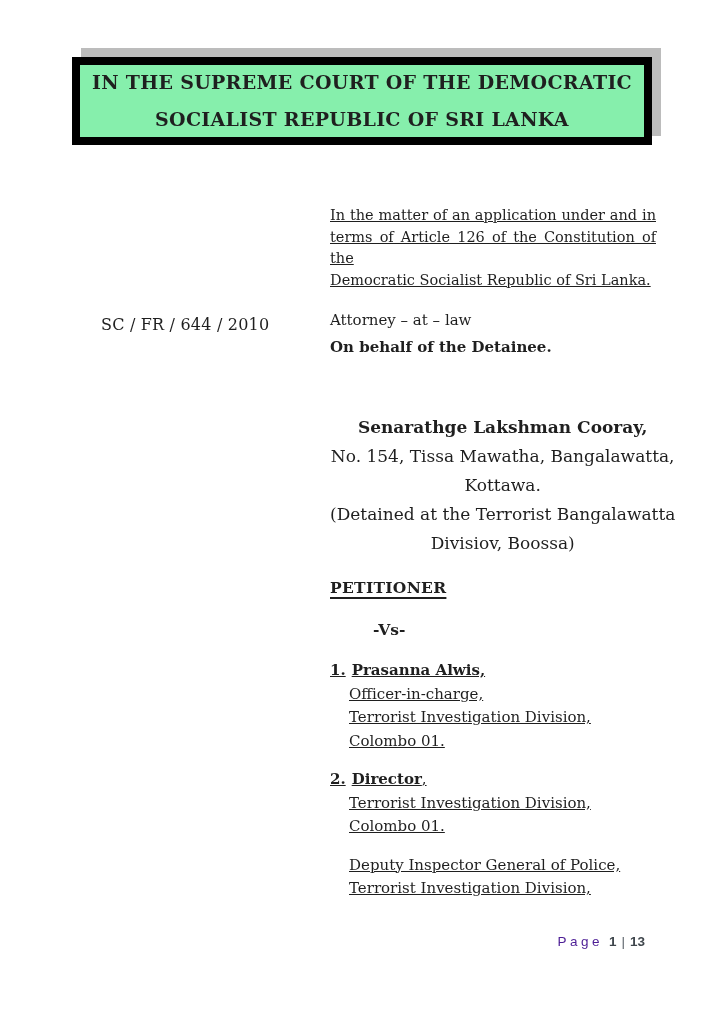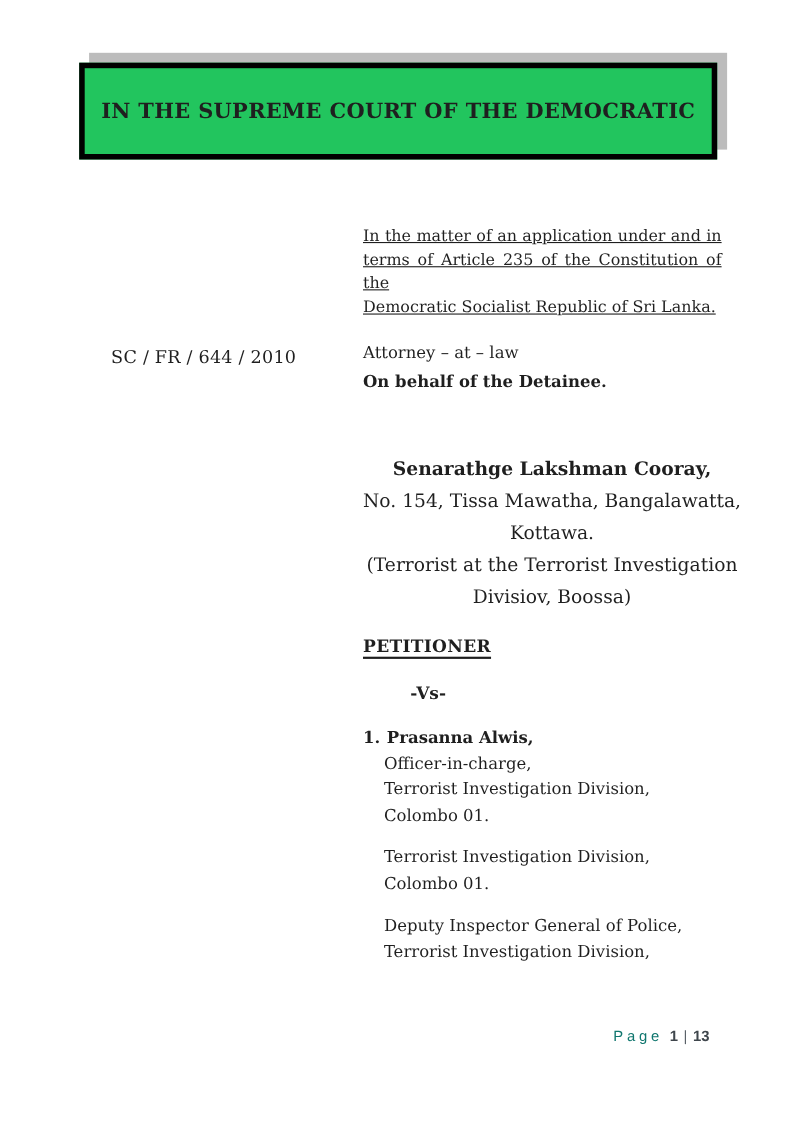--- a/index.html
+++ b/index.html
@@ -12,22 +12,22 @@
     overflow: hidden;
   }
   .page { position: absolute; inset: 0; }
 
   
   .title-box {
     position: absolute;
     left: 72px; top: 57px;
     width: 580px; height: 88px;
     box-sizing: border-box;
-    border: 5px solid #000000;
-    background: #22c55e;
+    border: 8px solid #000000;
+    background: #86efac;
     box-shadow: 9px -9px 0 0 #bcbcbc;
     display: flex; flex-direction: column;
     align-items: center; justify-content: center;
     text-align: center;
   }
   .title-line {
     font-weight: bold;
     font-size: 19px;
     line-height: 37px;
     letter-spacing: 0.3px;
@@ -91,87 +91,91 @@
     font-weight: bold;
   }
 
   .respondents {
     position: absolute;
     left: 330px; top: 659px;
     font-size: 15px;
     line-height: 23.5px;
     width: 330px;
   }
-  .resp-item { margin-bottom: 15px; }
+  .resp-item { margin-bottom: 15px; text-decoration: underline; }
   .resp-item:last-child { margin-bottom: 0; }
   .resp-head { font-weight: bold; }
   .resp-head .num { margin-right: 6px; }
   .resp-head .suffix { font-weight: normal; }
   .resp-line { padding-left: 19px; }
 
   .b { font-weight: bold; }
 
   .footer {
     position: absolute;
     top: 934px; right: 79px;
     font-family: "Liberation Sans", sans-serif;
     font-size: 13.5px;
     white-space: nowrap;
   }
-  .footer .pg-word { color: #0f766e; letter-spacing: 3.5px; margin-right: 6px; margin-top: 36px; }
+  .footer .pg-word { color: #4c1d95; letter-spacing: 3.5px; margin-right: 6px; margin-top: 36px; }
   .footer .pg-num { color: #3f464c; font-weight: bold; }
   .footer .pg-sep { color: #5a6168; margin: 0 5px; font-weight: normal; }
   .footer .pg-total { color: #3f464c; font-weight: bold; }
 </style>
 </head>
 <body>
 
 <div class="page">
 
   <div class="title-box">
     <span class="title-line">IN THE SUPREME COURT OF THE DEMOCRATIC</span>
+    <span class="title-line">SOCIALIST REPUBLIC OF SRI LANKA</span>
   </div>
 
   <div class="matter">
     <span class="jline">In the matter of an application under and in</span>
-    <span class="jline">terms of Article 235 of the Constitution of the</span>
+    <span class="jline">terms of Article 126 of the Constitution of the</span>
     <span class="jline-last">Democratic Socialist Republic of Sri Lanka.</span>
   </div>
 
   <div class="case-no">SC / FR / 644 / 2010</div>
 
   <div class="counsel">
     <div>Attorney – at – law</div>
     <div class="b">On behalf of the Detainee.</div>
   </div>
 
   <div class="detainee">
     <div class="b">Senarathge Lakshman Cooray,</div>
     <div>No. 154, Tissa Mawatha, Bangalawatta,</div>
     <div>Kottawa.</div>
-    <div>(Terrorist at the Terrorist Investigation</div>
+    <div>(Detained at the Terrorist Bangalawatta</div>
     <div>Divisiov, Boossa)</div>
   </div>
 
   <div class="petitioner-label">PETITIONER</div>
 
   <div class="versus">-Vs-</div>
 
   <div class="respondents">
 
     <div class="resp-item">
       <div class="resp-head">
         <span class="num">1.</span><span>Prasanna Alwis,</span><span class="suffix"></span>
       </div>
       <div class="resp-line">Officer-in-charge,</div>
       <div class="resp-line">Terrorist Investigation Division,</div>
       <div class="resp-line">Colombo 01.</div>
     </div>
 
     <div class="resp-item">
+      <div class="resp-head">
+        <span class="num">2.</span><span>Director</span><span class="suffix">,</span>
+      </div>
       <div class="resp-line">Terrorist Investigation Division,</div>
       <div class="resp-line">Colombo 01.</div>
     </div>
 
     <div class="resp-item">
       <div class="resp-line">Deputy Inspector General of Police,</div>
       <div class="resp-line">Terrorist Investigation Division,</div>
     </div>
 
   </div>

